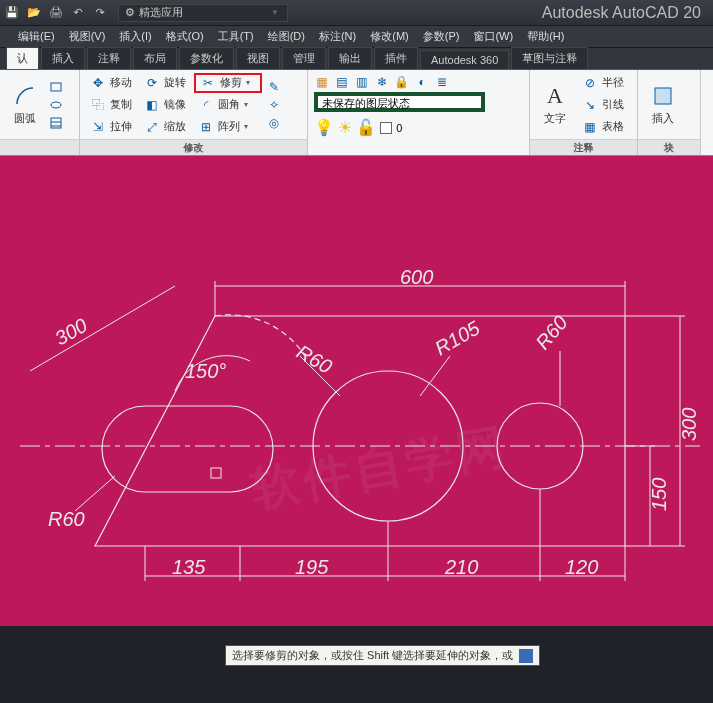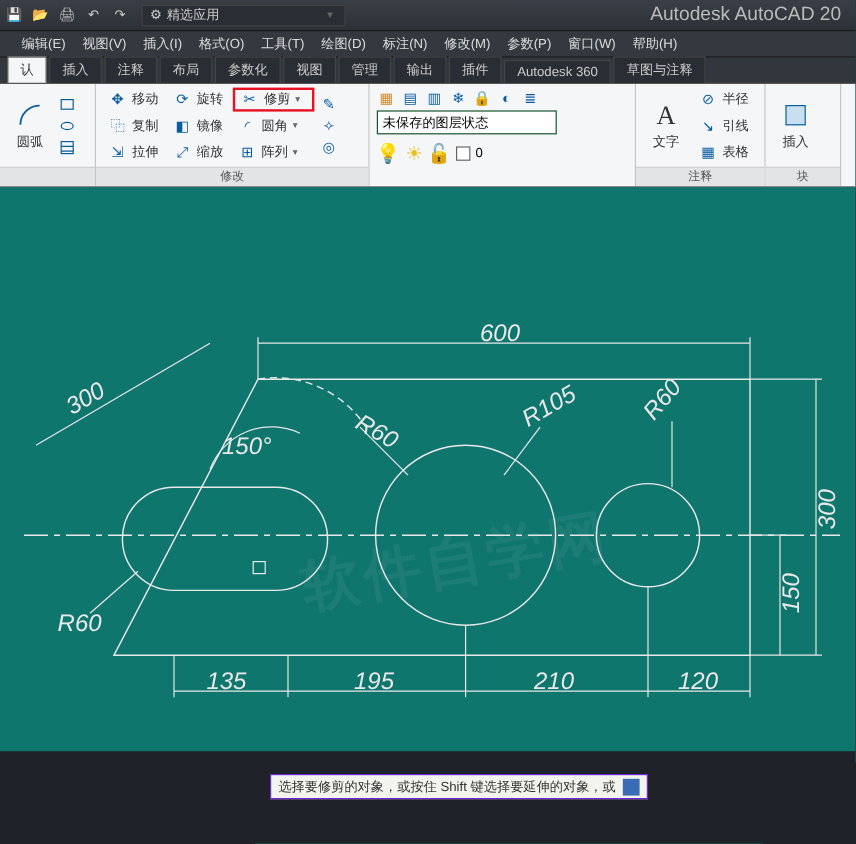--- a/index.html
+++ b/index.html
@@ -14,35 +14,35 @@
 .menubar { height: 22px; background: #34383f; display: flex; align-items: center; padding: 0 18px; gap: 14px; border-bottom: 1px solid #1a1a1a; }
 .menubar span { color: #ddd; font-size: 11px; cursor: pointer; }
 
 .ribbon-tabs { height: 22px; background: #32363d; display: flex; align-items: flex-end; padding: 0 6px; gap: 2px; border-bottom: 1px solid #555; }
 .ribbon-tabs .tab { color: #ccc; font-size: 11px; padding: 3px 10px; background: #2a2d33; border: 1px solid #444; border-bottom: none; }
 .ribbon-tabs .tab.active { background: #f5f6f7; color: #333; }
 
 .ribbon { height: 86px; background: #f5f6f7; display: flex; border-bottom: 1px solid #888; }
 .panel { border-right: 1px solid #c5c5c5; display: flex; flex-direction: column; }
 .panel-body { flex: 1; display: flex; align-items: center; padding: 2px 6px; gap: 4px; }
-.panel-title { height: 16px; background: #e3e4e6; color: #555; font-size: 10px; text-align: center; line-height: 16px; border-top: 1px solid #d0d0d0; }
+.panel-title { height: 16px; background: #e3e4e6; color: #555; font-size: 10px; text-align: center; line-height: 16px; border-top: 1px solid #d0d0d0; font-weight: bold; }
 
 .big-btn { display: flex; flex-direction: column; align-items: center; justify-content: center; font-size: 11px; color: #333; padding: 2px 6px; gap: 2px; }
 .big-icon { width: 26px; height: 26px; display: flex; align-items: center; justify-content: center; }
 
 .col { display: flex; flex-direction: column; gap: 2px; }
 .row-btn { display: flex; align-items: center; gap: 4px; font-size: 11px; color: #333; height: 20px; padding: 0 4px; }
 .row-btn.highlight { border: 2px solid #e81123; }
 .sm-icon { width: 16px; height: 16px; display: flex; align-items: center; justify-content: center; font-size: 12px; color: #0a5ca0; }
 .dd { width: 10px; color: #666; font-size: 8px; }
 
-.layer-input { border: 1px solid #14532d; background: #fff; height: 20px; width: 150px; font-size: 11px; padding: 0 4px; display: flex; align-items: center; }
+.layer-input { border: 4px solid #14532d; background: #fff; height: 20px; width: 171px; font-size: 11px; padding: 0 4px; display: flex; align-items: flex-start; }
 .layer-props { display: flex; gap: 4px; align-items: center; margin-top: 4px; }
 
-.canvas { position: relative; width: 713px; height: 470px; background: #0f766e; }
+.canvas { position: relative; width: 713px; height: 470px; background: #be185d; }
 .canvas svg { position: absolute; top: 0; left: 0; }
 
 .tooltip { position: absolute; left: 225px; top: 489px; background: #f4f4ee; border: 1px solid #6d28d9; padding: 2px 6px; font-size: 11px; color: #333; display: flex; align-items: center; gap: 6px; }
 .tooltip .t-icon { width: 14px; height: 14px; background: #3a6cb5; }
 
 .watermark { position: absolute; left: 250px; top: 280px; color: rgba(200,200,200,0.08); font-size: 48px; font-weight: bold; transform: rotate(-10deg); pointer-events: none; letter-spacing: 4px; }
 </style>
 </head>
 <body>
 

